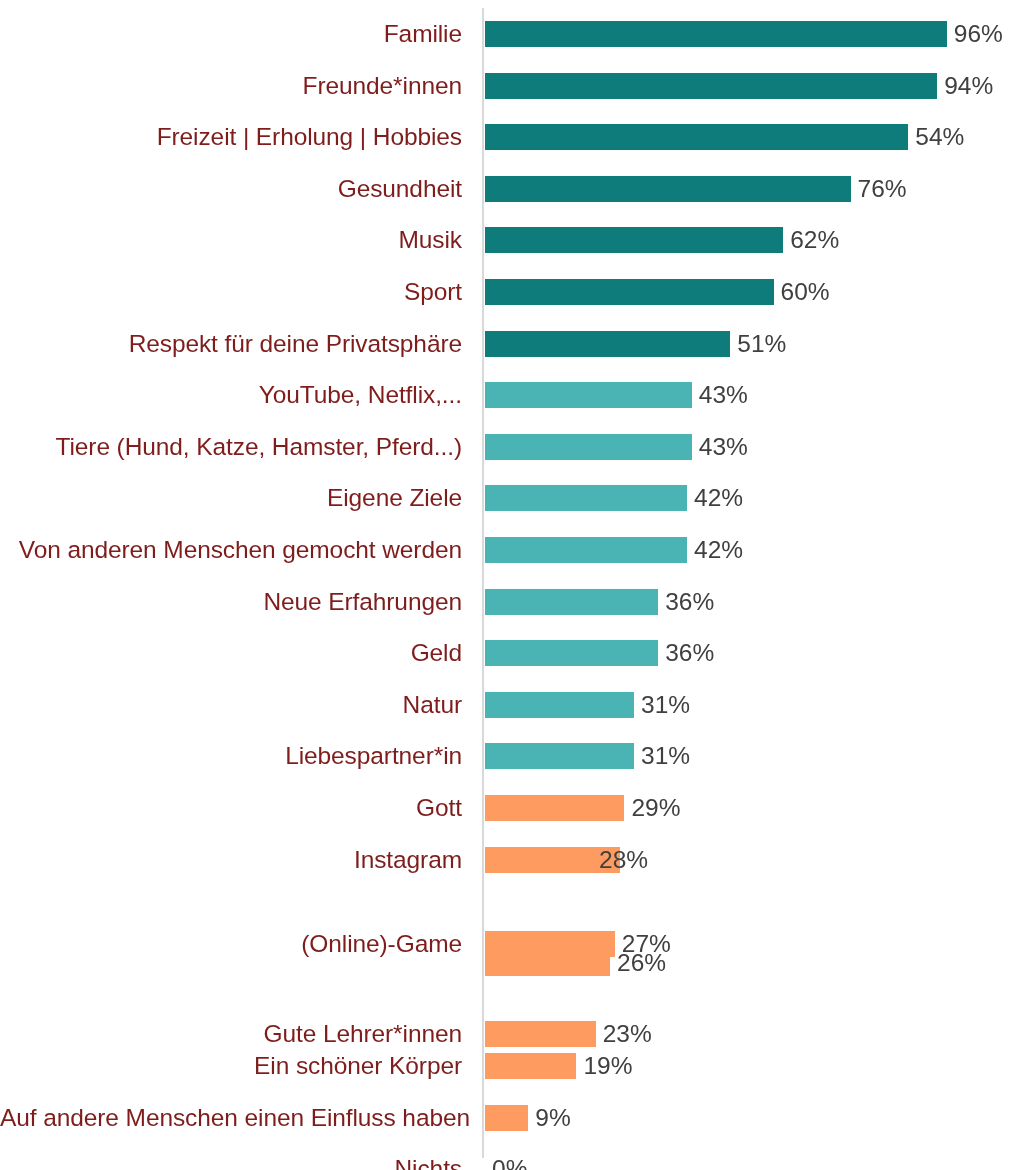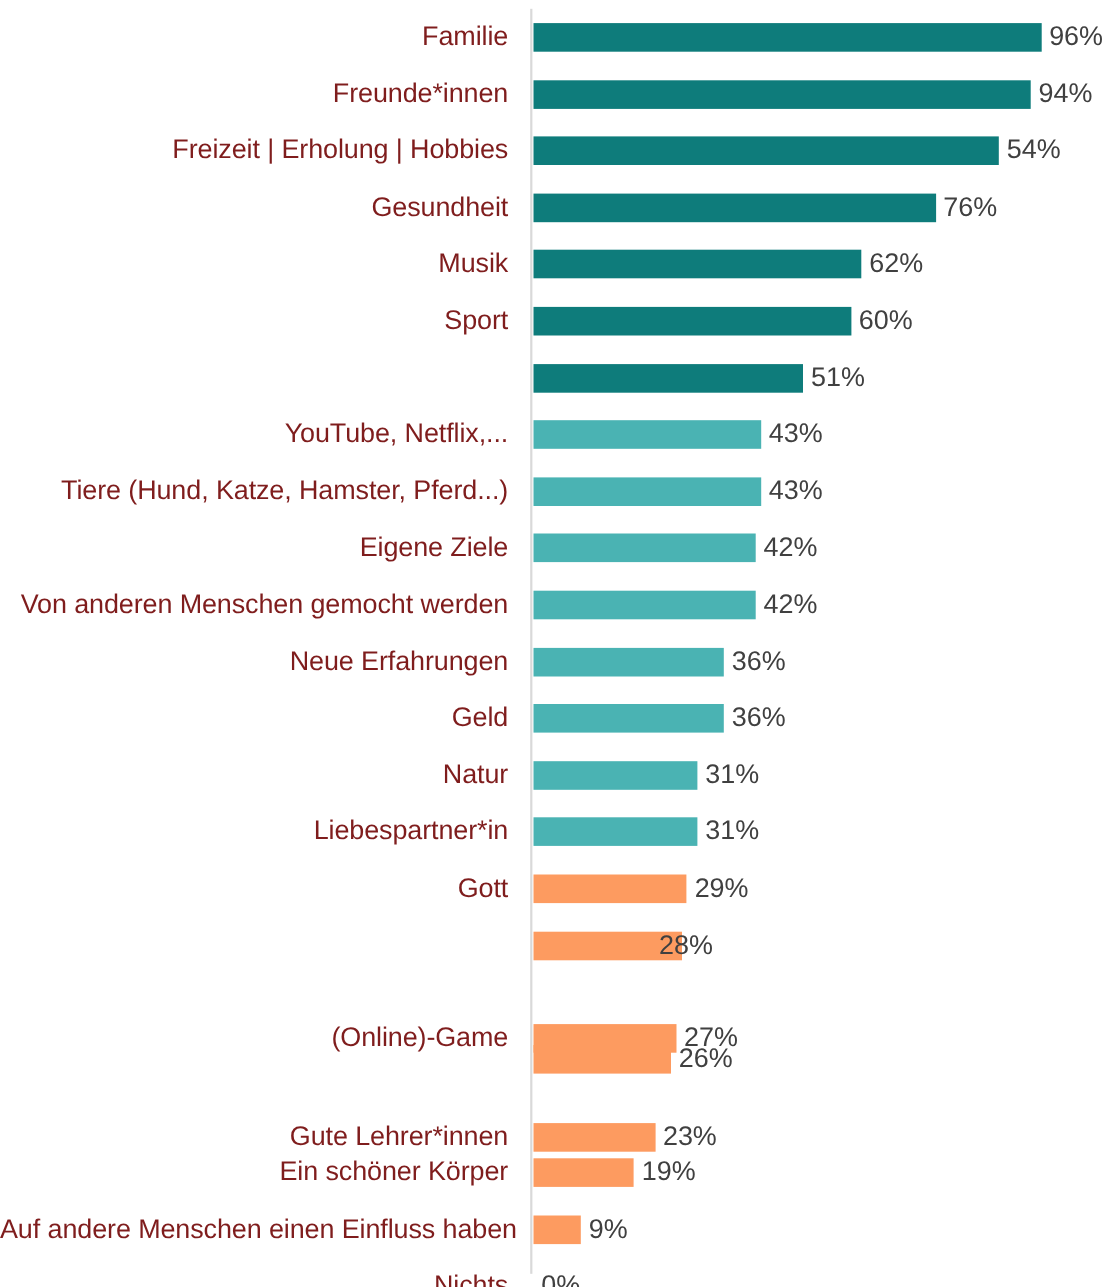--- a/index.html
+++ b/index.html
@@ -93,20 +93,21 @@
         <div class="cat-label">Musik</div>
         <div class="bar" style="width: 298.22px; background: rgb(14, 124, 123);"></div>
         <div class="value-label" style="left: 790.22px;">62%</div>
       </div>
       <div class="row" style="top: 266px;">
         <div class="cat-label">Sport</div>
         <div class="bar" style="width: 288.6px; background: rgb(14, 124, 123);"></div>
         <div class="value-label" style="left: 780.6px;">60%</div>
       </div>
       <div class="row" style="top: 317.6px;">
+        <div class="cat-label">Respekt für deine Privatsphäre</div>
         <div class="bar" style="width: 245.31px; background: rgb(14, 124, 123);"></div>
         <div class="value-label" style="left: 737.31px;">51%</div>
       </div>
       <div class="row" style="top: 369.2px;">
         <div class="cat-label">YouTube, Netflix,...</div>
         <div class="bar" style="width: 206.83px; background: rgb(74, 179, 179);"></div>
         <div class="value-label" style="left: 698.83px;">43%</div>
       </div>
       <div class="row" style="top: 420.8px;">
         <div class="cat-label">Tiere (Hund, Katze, Hamster, Pferd...)</div>
@@ -142,20 +143,21 @@
         <div class="cat-label">Liebespartner*in</div>
         <div class="bar" style="width: 149.11px; background: rgb(74, 179, 179);"></div>
         <div class="value-label" style="left: 641.11px;">31%</div>
       </div>
       <div class="row" style="top: 782px;">
         <div class="cat-label">Gott</div>
         <div class="bar" style="width: 139.49px; background: rgb(253, 155, 96);"></div>
         <div class="value-label" style="left: 631.49px;">29%</div>
       </div>
       <div class="row" style="top: 833.6px;">
+        <div class="cat-label">Instagram</div>
         <div class="bar" style="width: 134.68px; background: rgb(253, 155, 96);"></div>
         <div class="value-label" style="left: 599px;">28%</div>
       </div>
       <div class="row" style="top: 918px; padding-left: 28px;">
         <div class="cat-label">(Online)-Game</div>
         <div class="bar" style="width: 129.87px; background: rgb(253, 155, 96);"></div>
         <div class="value-label" style="left: 621.87px;">27%</div>
       </div>
       <div class="row" style="top: 936.8px;">
         <div class="bar" style="width: 125.06px; background: rgb(253, 155, 96);"></div>

